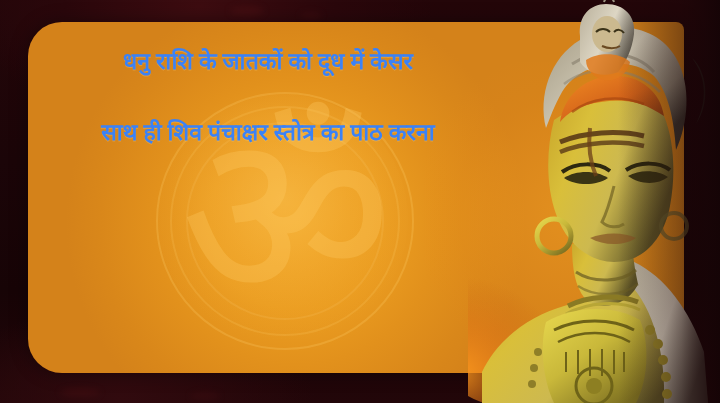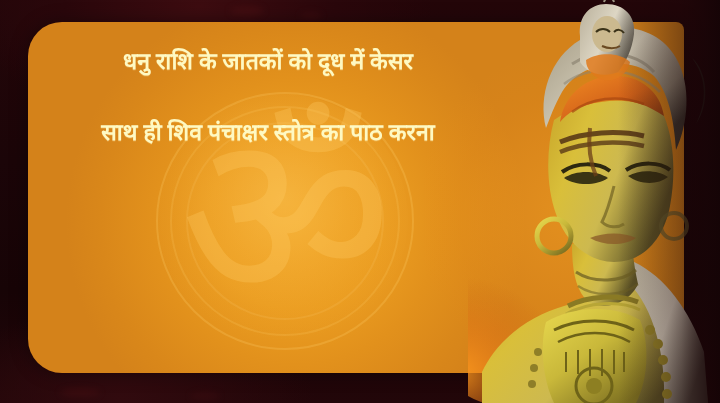--- a/index.html
+++ b/index.html
@@ -98,21 +98,21 @@
     pointer-events: none;
   }
 
   
   .quote {
     position: absolute;
     left: 28px;
     top: 46px;
     width: 480px;
     text-align: center;
-    color: #fef9c3;
+    color: #3b82f6;
     font-family: "Liberation Serif", "DejaVu Serif", serif;
     font-weight: 700;
     font-size: 23px;
     line-height: 31px;
     letter-spacing: .1px;
     text-shadow: 0 1px 0 rgba(255,222,150,.25);
     z-index: 6;
   }
   .quote .para + .para { margin-top: 40px; }
   .quote .line { white-space: nowrap; }

